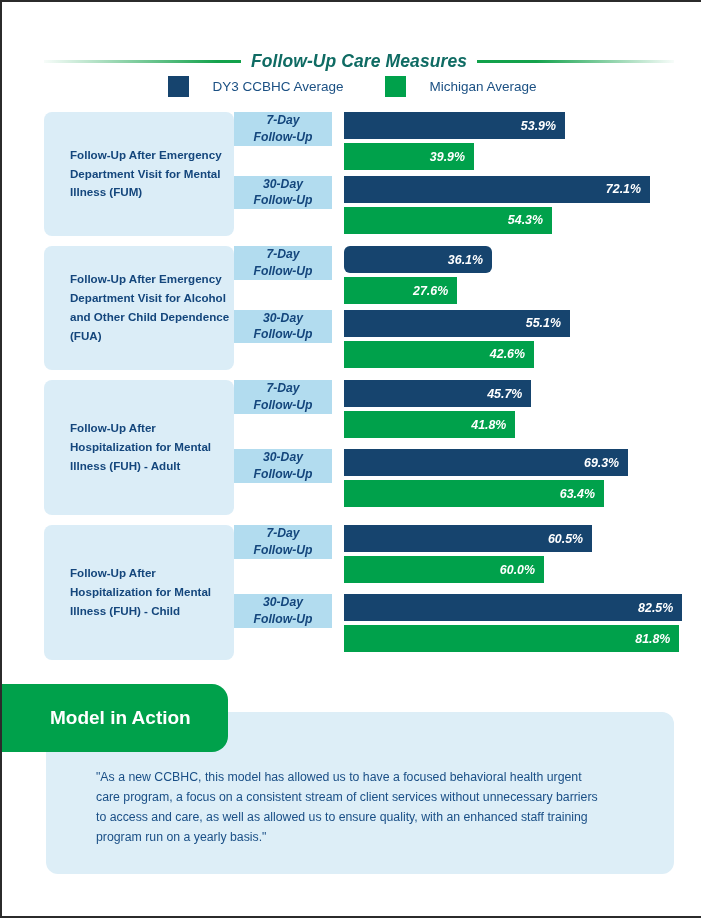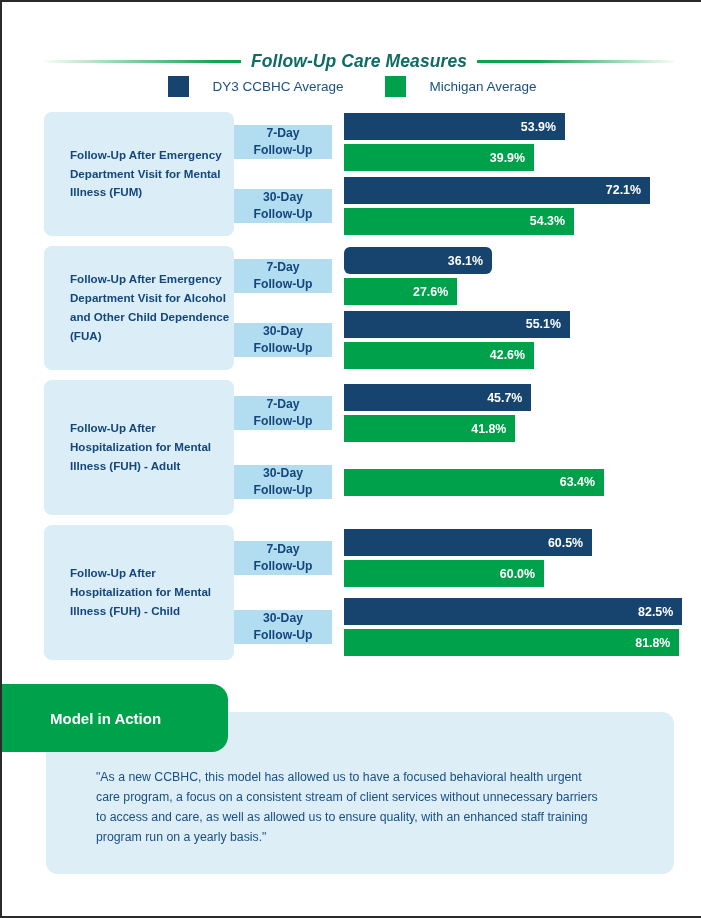--- a/index.html
+++ b/index.html
@@ -80,21 +80,22 @@
     font-size: 11.6px;
     font-weight: bold;
     line-height: 1.62;
     flex: 0 0 190px;
   }
 
   .rows { flex: 1 1 auto; display: flex; flex-direction: column; }
   .row {
     flex: 1 1 0;
     display: flex;
-    align-items: center;
+    align-items: flex-start;
+    font-style: italic;
   }
   .row + .row { margin-top: 3px; }
 
   .period {
     width: 98px; flex: 0 0 98px;
     background: #b2dcef;
     color: #14467c;
     font-size: 12.2px;
     font-weight: bold;
     display: flex; flex-direction: column;
@@ -125,21 +126,21 @@
   .mia-banner {
     position: absolute;
     left: 0; top: 682px;
     width: 226px; height: 68px;
     background: #00a14b;
     border-top-right-radius: 16px;
     border-bottom-right-radius: 16px;
     display: flex; align-items: center;
     padding-left: 48px;
     color: #ffffff;
-    font-size: 15px;
+    font-size: 19px;
     font-weight: bold;
     z-index: 2;
   }
   .quote-box {
     position: absolute;
     left: 44px; top: 710px;
     width: 628px; height: 162px;
     background: #ddeef7;
     border-radius: 12px;
     z-index: 1;
@@ -182,35 +183,35 @@
         <div class="rows">
           <div class="row">
             <div class="period">
               <span>7-Day</span>
               <span>Follow-Up</span>
             </div>
             <div class="bars">
               <div class="bar navy" style="width: 220.99px;">
                 <span>53.9%</span>
               </div>
-              <div class="bar green" style="width: 190px;">
+              <div class="bar green" style="width: 130px;">
                 <span>39.9%</span>
               </div>
             </div>
           </div>
           <div class="row">
             <div class="period">
               <span>30-Day</span>
               <span>Follow-Up</span>
             </div>
             <div class="bars">
               <div class="bar navy" style="width: 306px;">
                 <span>72.1%</span>
               </div>
-              <div class="bar green" style="width: 230px;">
+              <div class="bar green" style="width: 208px;">
                 <span>54.3%</span>
               </div>
             </div>
           </div>
         </div>
       </div>
       <div class="group">
         <div class="measure-label">Follow-Up After Emergency Department Visit for Alcohol and Other Child Dependence (FUA)</div>
         <div class="rows">
           <div class="row">
@@ -259,20 +260,23 @@
                 <span>41.8%</span>
               </div>
             </div>
           </div>
           <div class="row">
             <div class="period">
               <span>30-Day</span>
               <span>Follow-Up</span>
             </div>
             <div class="bars">
+              <div class="bar navy" style="width: 284.13px;">
+                <span>69.3%</span>
+              </div>
               <div class="bar green" style="width: 259.94px;">
                 <span>63.4%</span>
               </div>
             </div>
           </div>
         </div>
       </div>
       <div class="group tall">
         <div class="measure-label">Follow-Up After Hospitalization for Mental Illness (FUH) - Child</div>
         <div class="rows">

